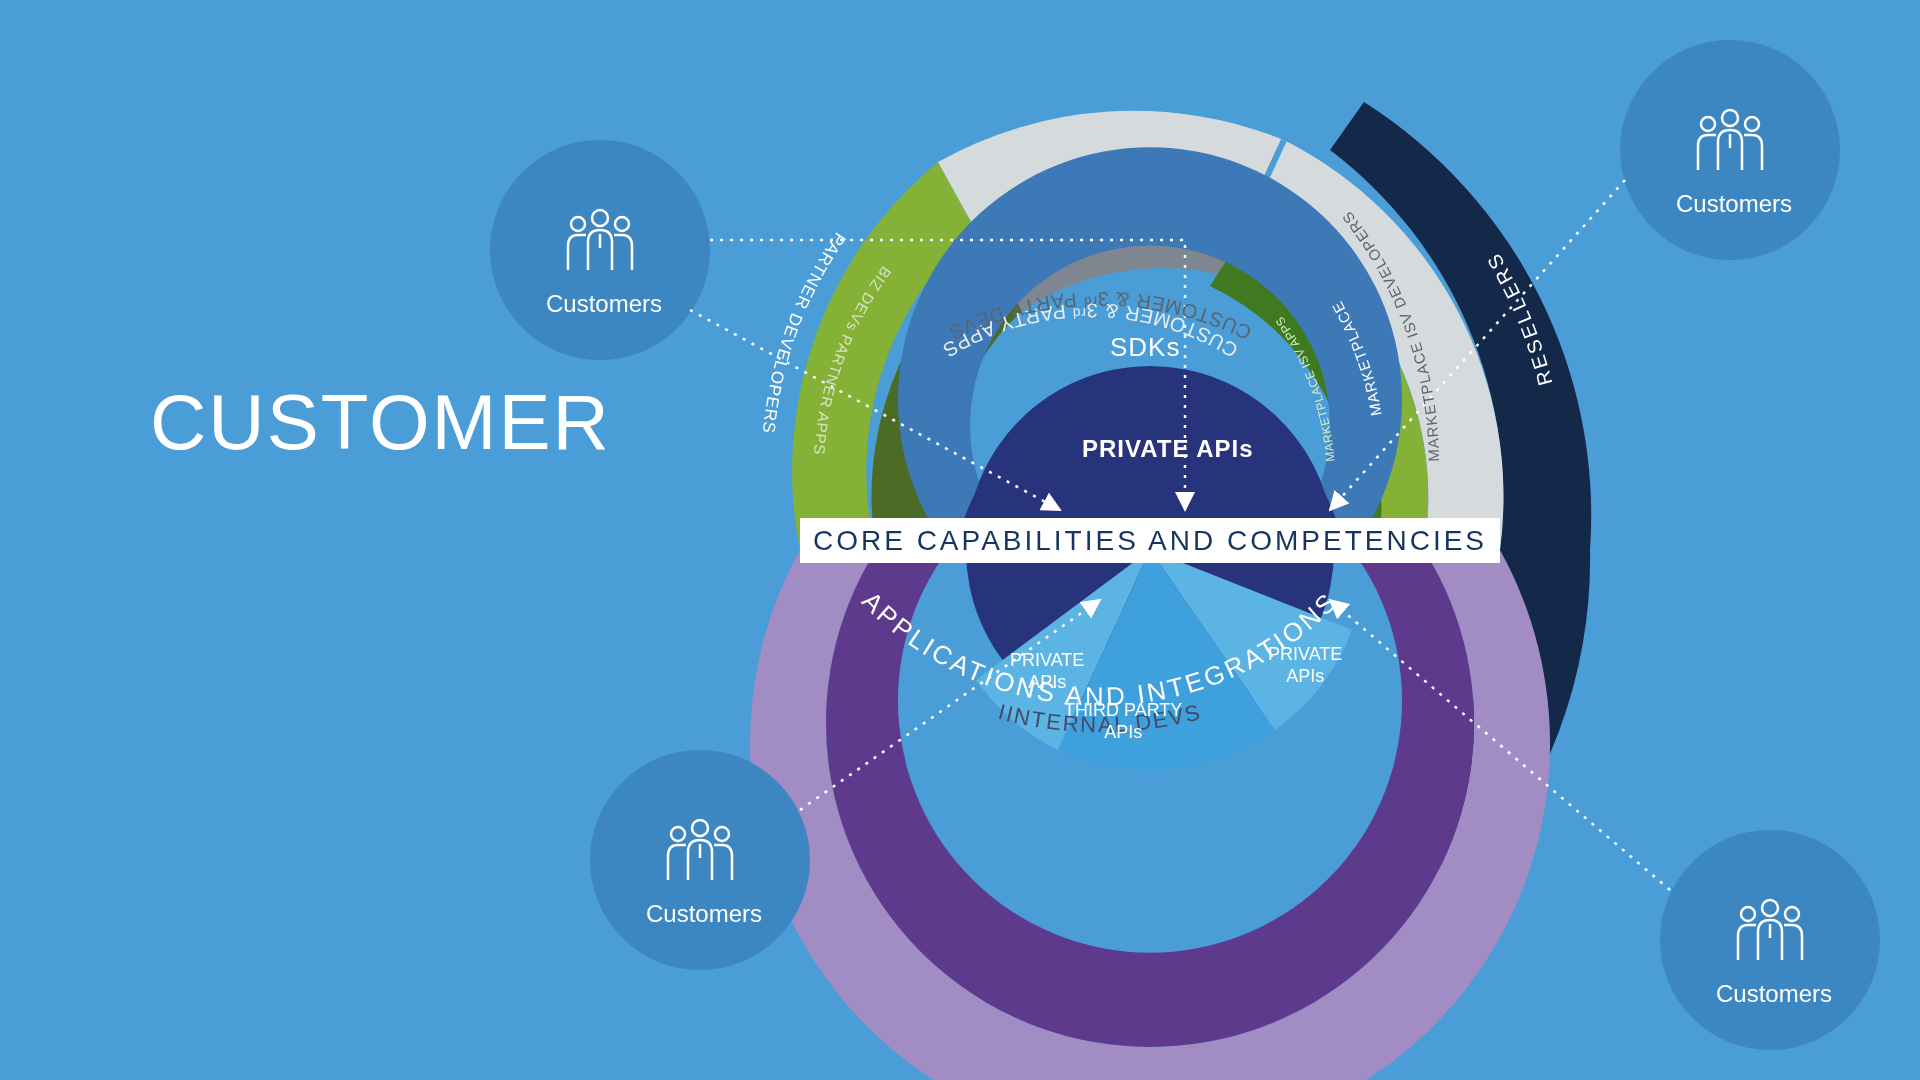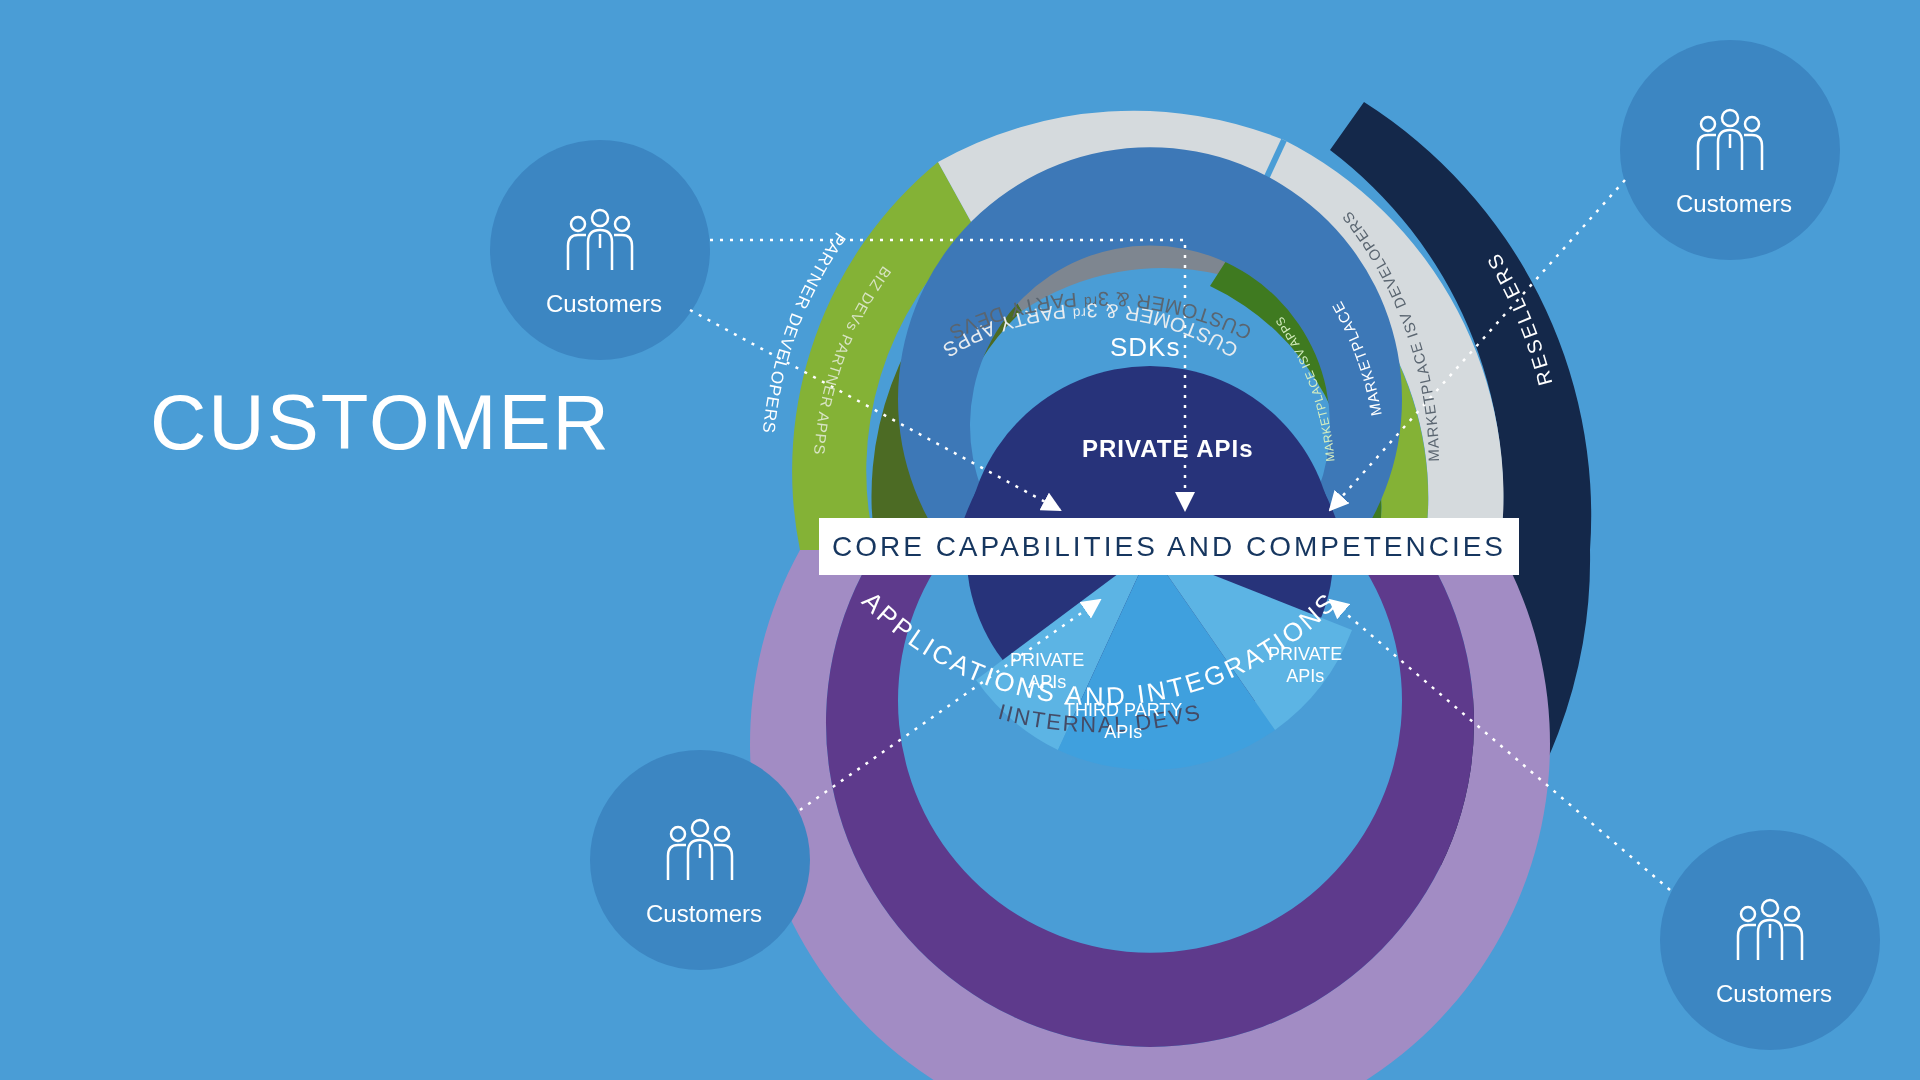--- a/index.html
+++ b/index.html
@@ -129,21 +129,21 @@
       <textPath href="#arc-mkt" startOffset="50%" text-anchor="middle">MARKETPLACE</textPath>
     </text>
     <text fill="#d6eec0" font-size="12" letter-spacing="0.5">
       <textPath href="#arc-mapps" startOffset="50%" text-anchor="middle">MARKETPLACE ISV APPS</textPath>
     </text>
     <text fill="#fff" font-size="20" letter-spacing="3">
       <textPath href="#arc-res" startOffset="50%" text-anchor="middle">RESELLERS</textPath>
     </text>
   </svg>
 
-  <div class="core-bar" style="left:819px;top:518px;width:700px;height:57px">CORE CAPABILITIES AND COMPETENCIES</div>
+  <div class="core-bar" style="left:800px;top:518px;width:700px;height:45px">CORE CAPABILITIES AND COMPETENCIES</div>
 
   <div class="lbl" style="left:1110px;top:332px;font-size:26px;letter-spacing:1px">SDKs</div>
   <div class="lbl" style="left:1082px;top:435px;font-size:24px;font-weight:600;letter-spacing:1px">PRIVATE APIs</div>
 
   <div class="lbl" style="left:1010px;top:650px;font-size:18px;white-space:pre">PRIVATE
 APIs</div>
   <div class="lbl" style="left:1064px;top:700px;font-size:18px;white-space:pre">THIRD PARTY
 APIs</div>
   <div class="lbl" style="left:1268px;top:644px;font-size:18px;white-space:pre">PRIVATE
 APIs</div>

